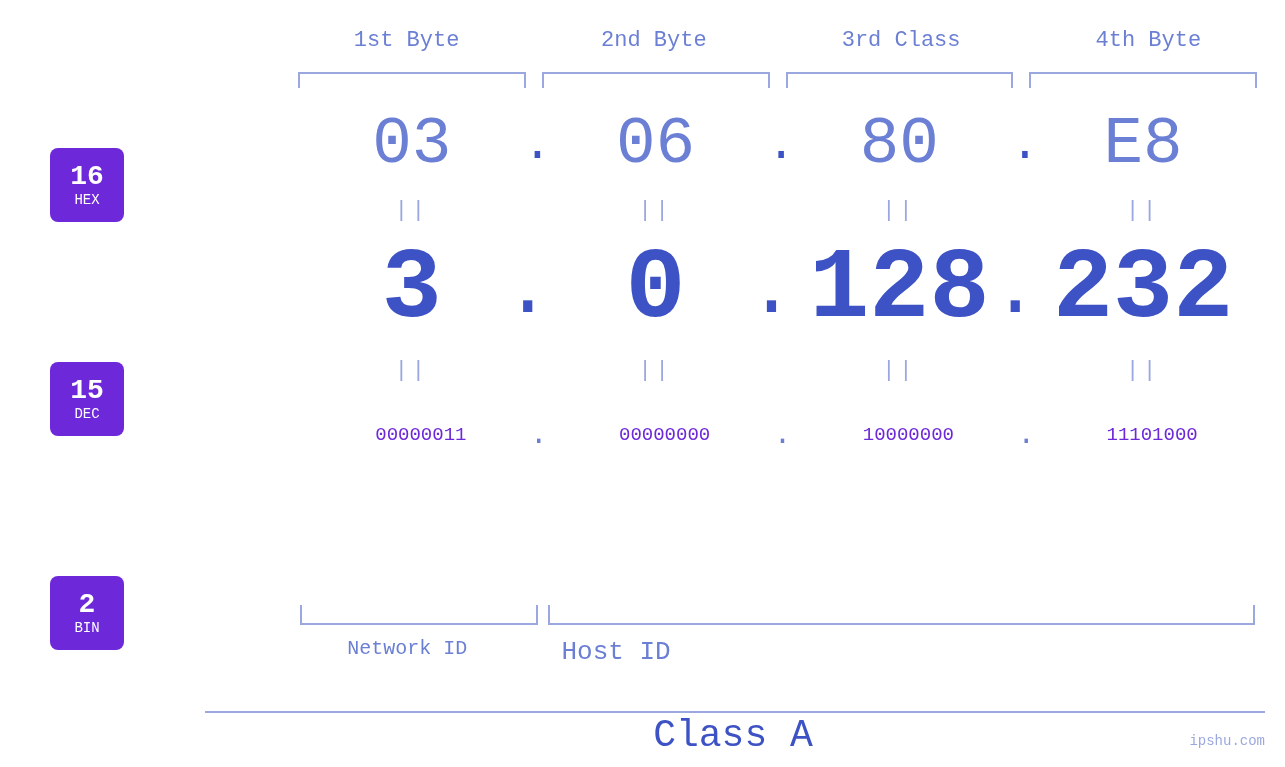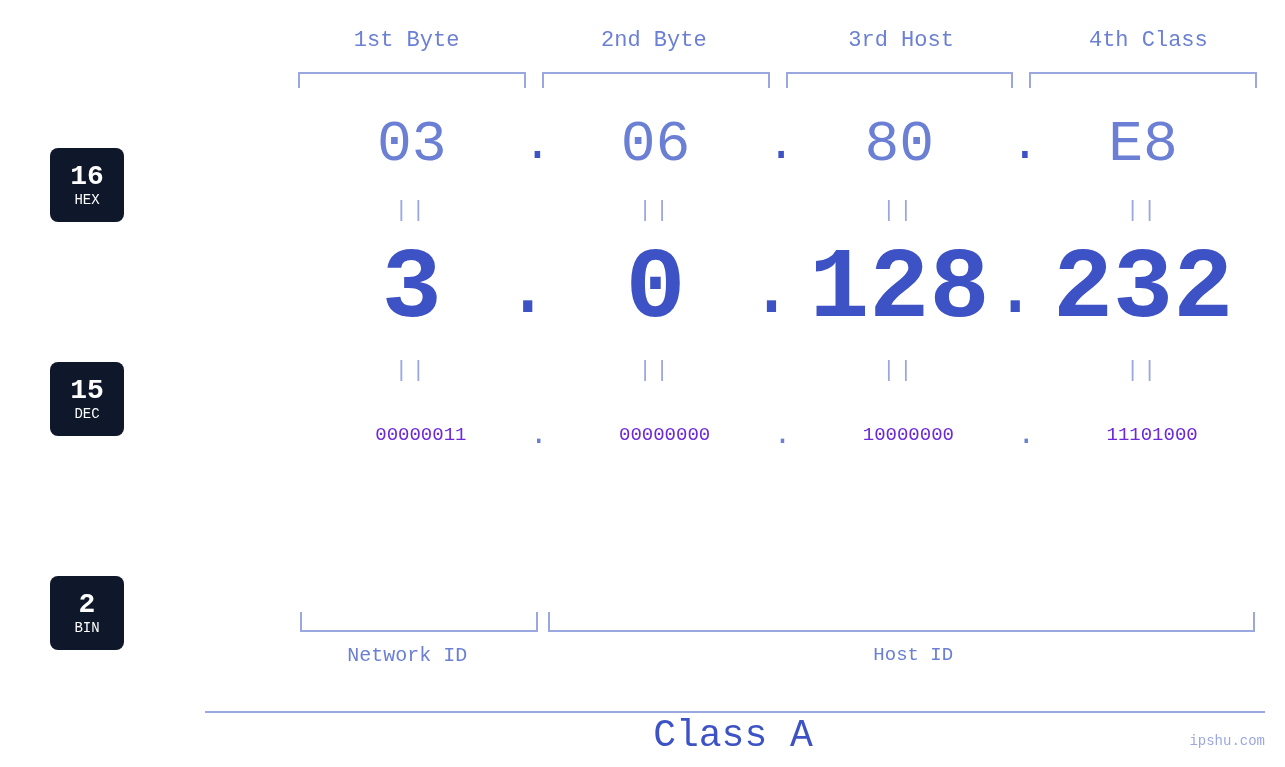--- a/index.html
+++ b/index.html
@@ -29,21 +29,21 @@
       left: 50px;
       top: 148px;
       display: flex;
       flex-direction: column;
       gap: 140px;
     }
 
     .badge {
       width: 74px;
       height: 74px;
-      background: #0f172a;
+      background: #6d28d9;
       border-radius: 8px;
       display: flex;
       flex-direction: column;
       align-items: center;
       justify-content: center;
       color: white;
     }
 
     .badge-num {
       font-size: 28px;
@@ -112,21 +112,21 @@
       margin-left: 95px;
     }
 
     .byte-cell {
       flex: 1;
       text-align: center;
       position: relative;
     }
 
     .hex-val {
-      font-size: 58px;
+      font-size: 66px;
       color: #6b7fd4;
       line-height: 1;
     }
 
     .dot {
       font-size: 48px;
       color: #3d52c4;
       position: absolute;
       right: -18px;
       top: 50%;
@@ -234,22 +234,21 @@
 
     .label-network {
       flex: 1;
       text-align: center;
       font-size: 20px;
       color: #6b7fd4;
     }
 
     .label-host {
       flex: 3;
-      text-align: center;
-      font-size: 19px;
+      font-size: 26px;
       color: #6b7fd4;
       font-family: Liberation Mono, monospace;
     }
 
     
     .top-bracket-item {
       flex: 1;
       margin: 0 8px;
     }
 
@@ -278,22 +277,22 @@
       <span class="badge-num">2</span>
       <span class="badge-label">BIN</span>
     </div>
   </div>
 
   <div class="grid-area">
 
     <div class="byte-headers">
       <div class="byte-header">1st Byte</div>
       <div class="byte-header">2nd Byte</div>
-      <div class="byte-header">3rd Host</div>
-      <div class="byte-header">4th Class</div>
+      <div class="byte-header">3rd Class</div>
+      <div class="byte-header">4th Byte</div>
     </div>
 
     <div class="top-bracket">
       <div class="top-bracket-item">
           <div class="top-line"></div>
         </div>
       <div class="top-bracket-item">
           <div class="top-line"></div>
         </div>
       <div class="top-bracket-item">

